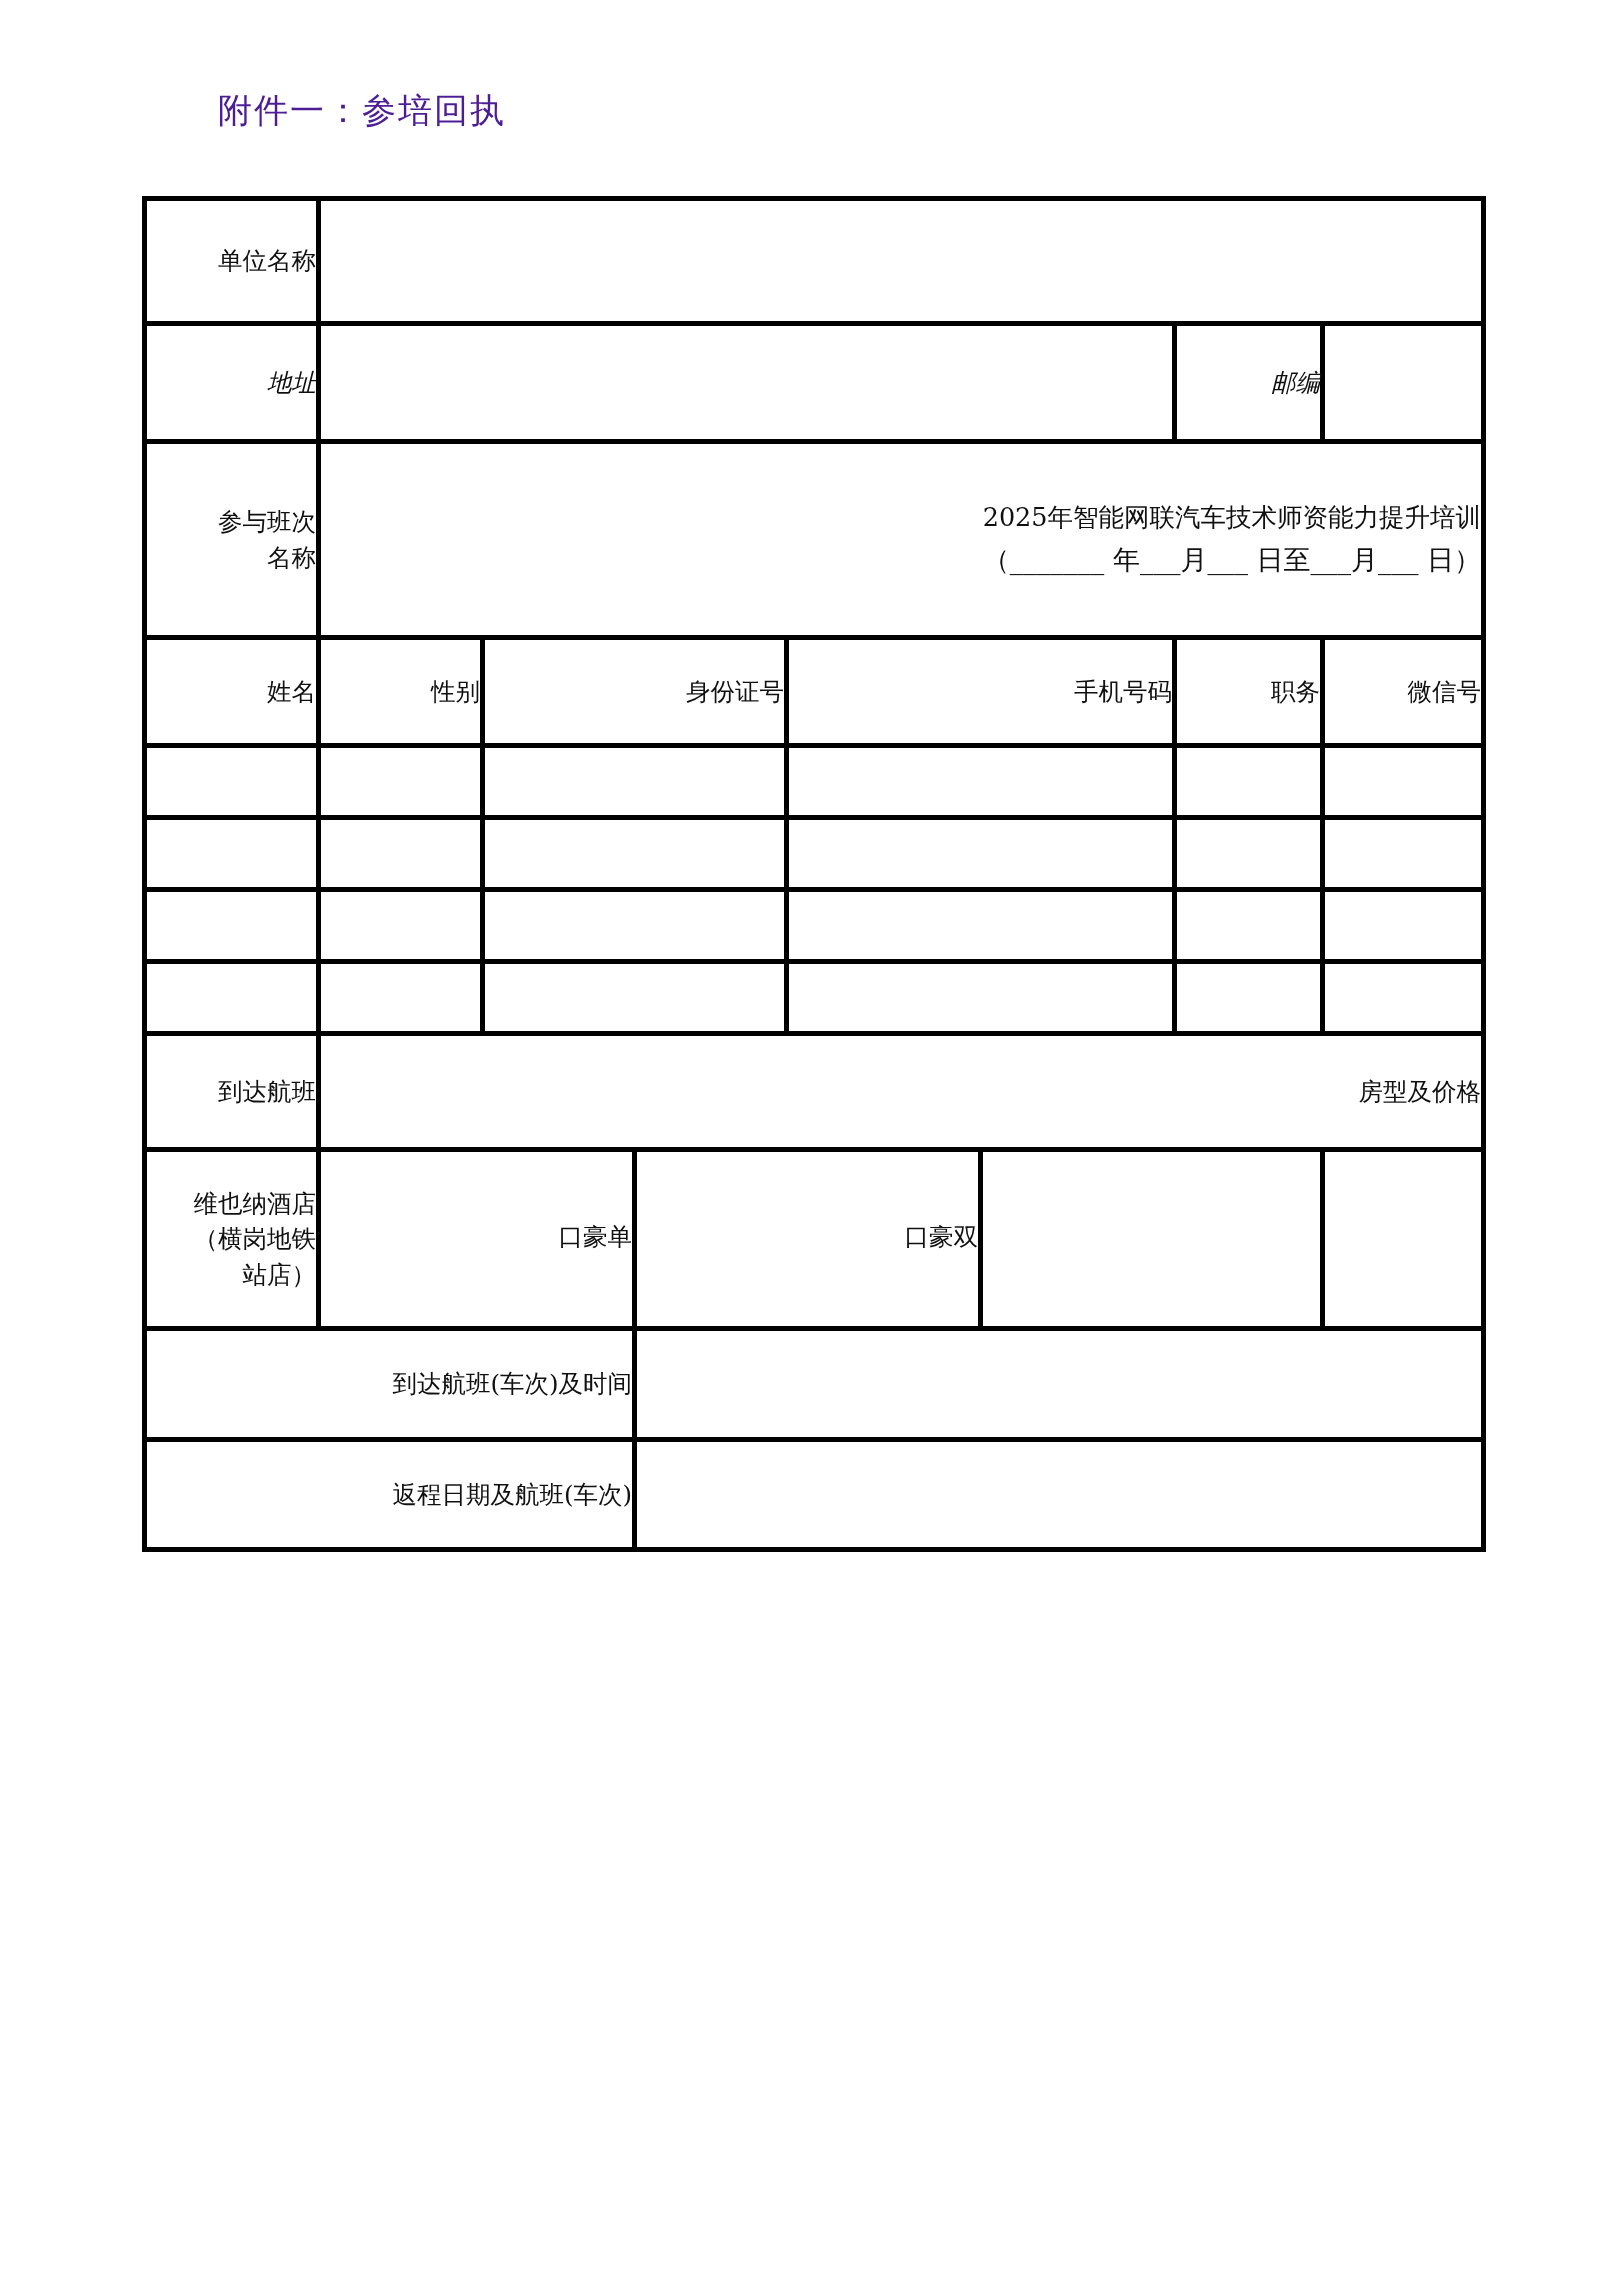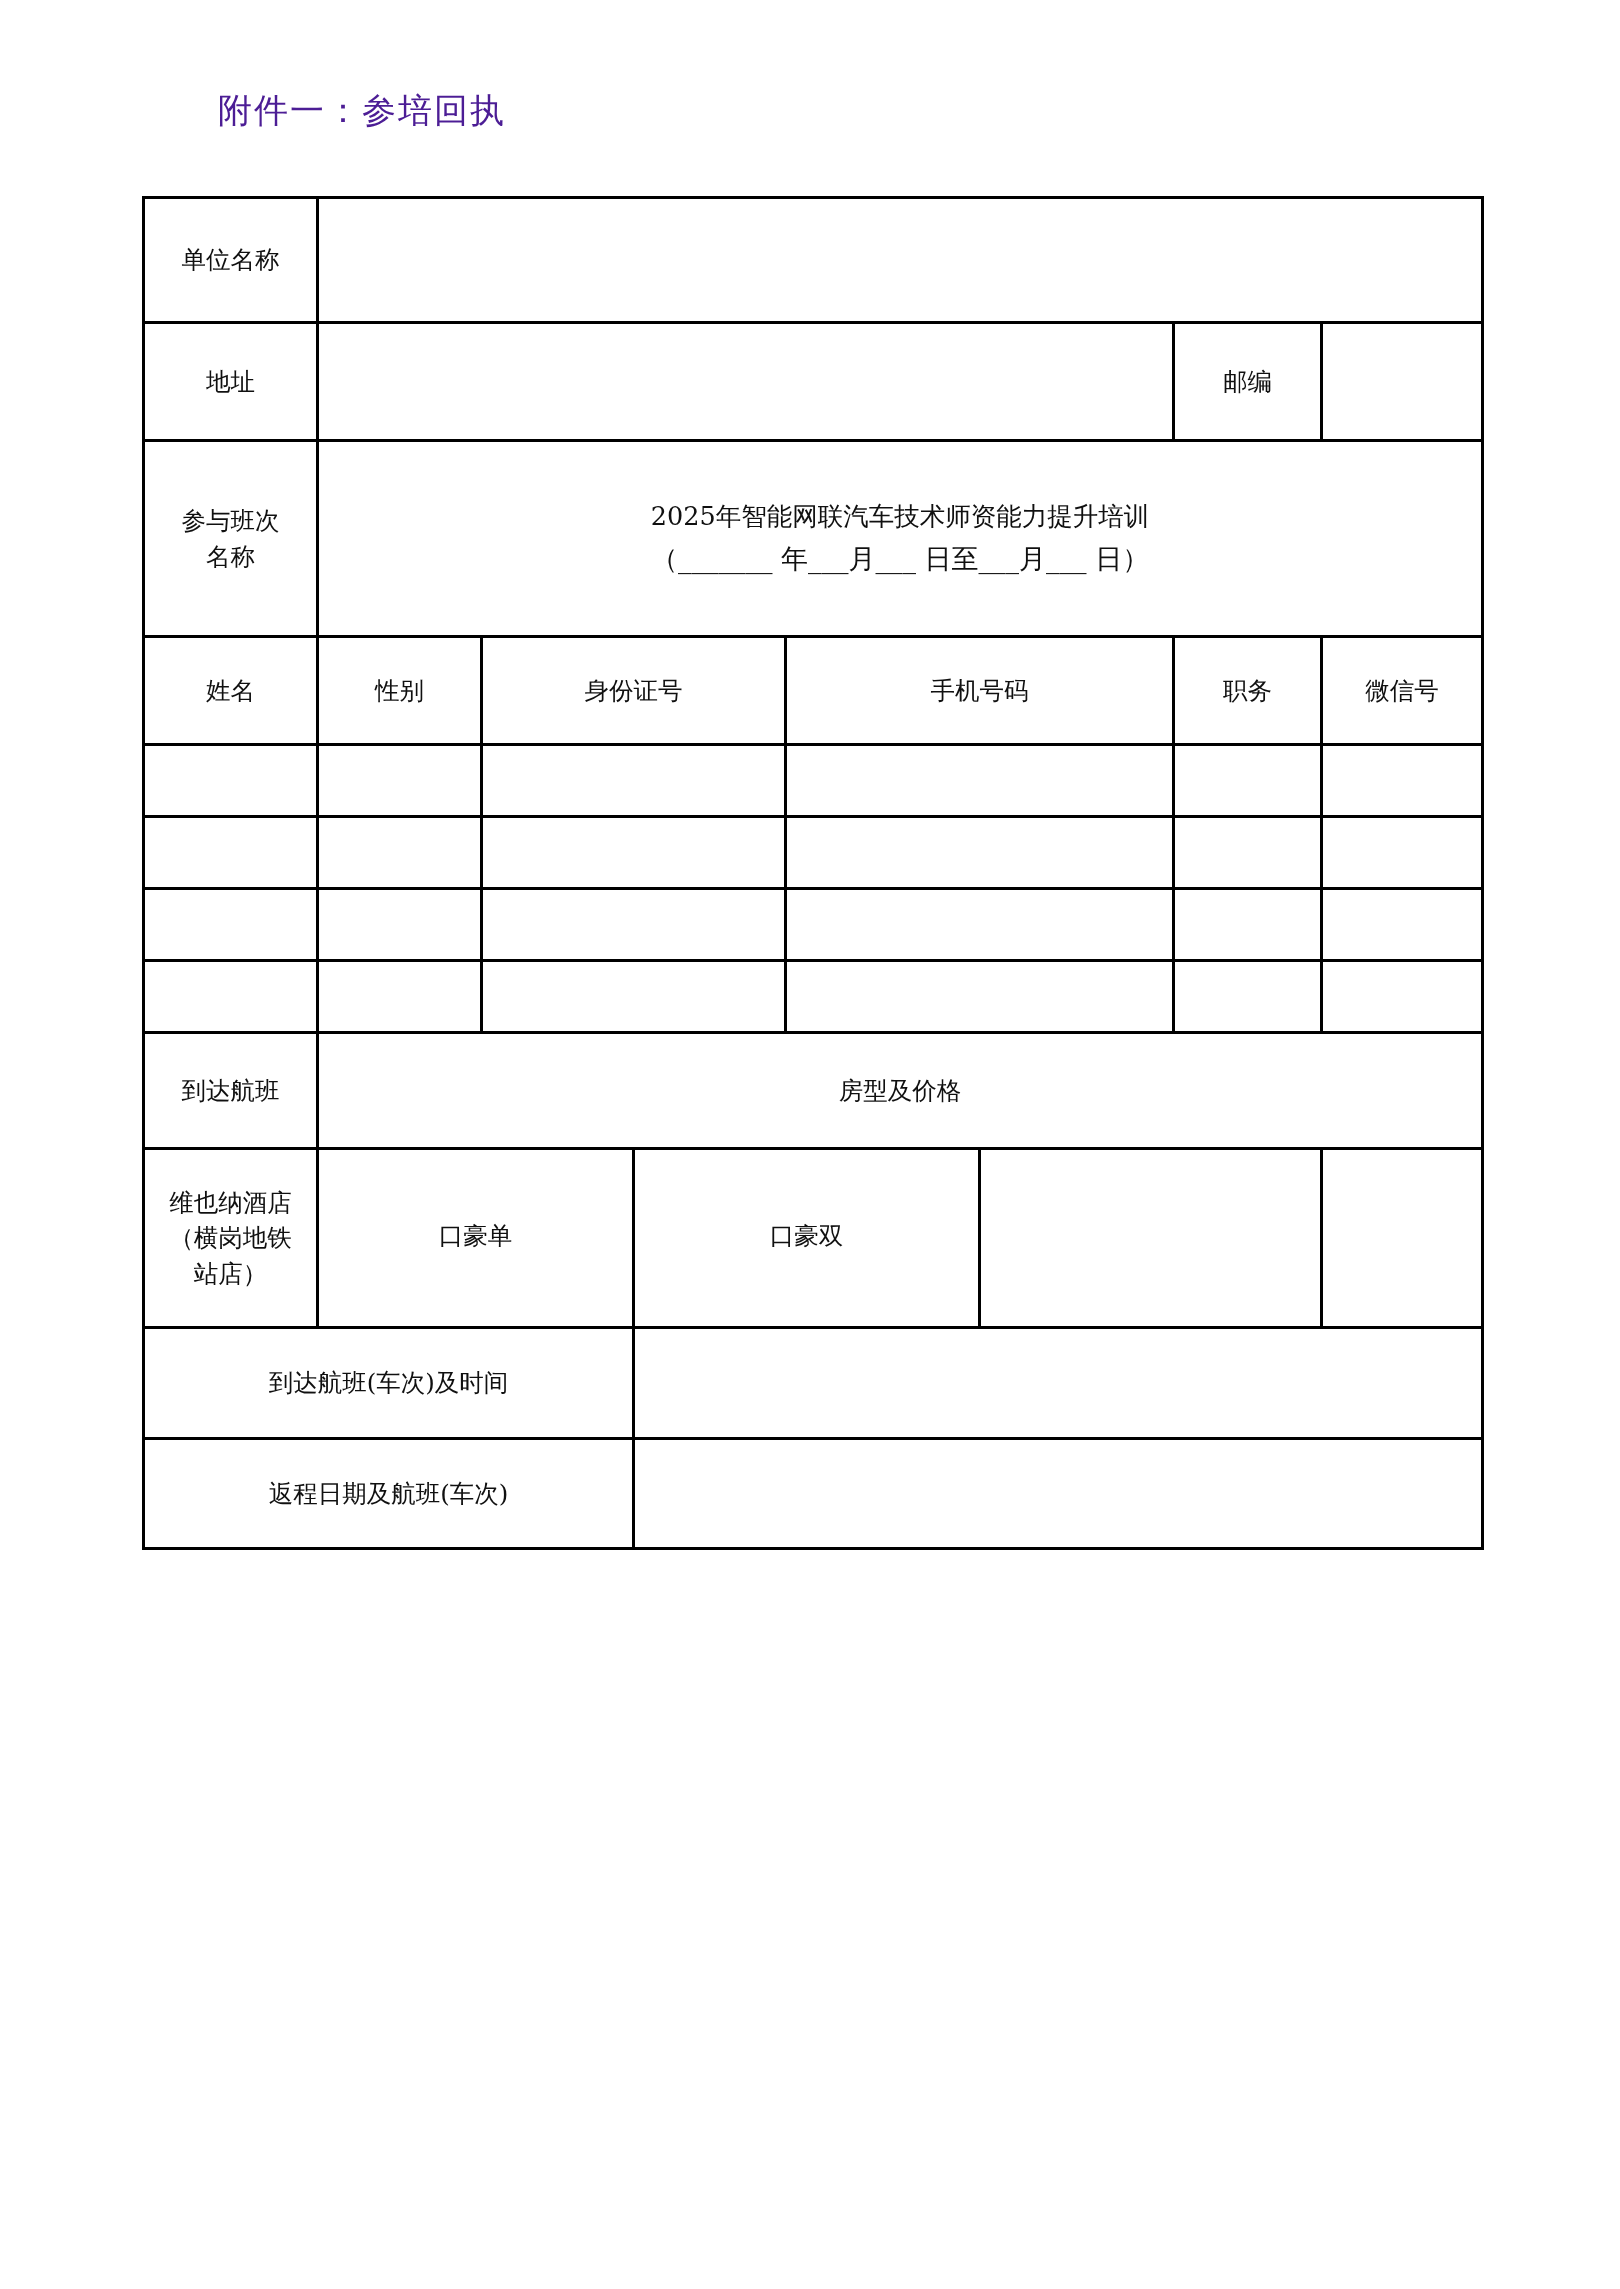--- a/index.html
+++ b/index.html
@@ -38,32 +38,32 @@
   table.receipt {
     position: absolute;
     left: 142px;
     top: 196px;
     width: 1339px;
     border-collapse: collapse;
     table-layout: fixed;
   }
 
   table.receipt td {
-    border: 3px solid #000000;
+    border: 5px solid #000000;
     padding: 0;
-    text-align: center;
+    text-align: right;
     vertical-align: middle;
     font-size: 24.5px;
     line-height: 1.45;
     color: #101010;
   }
 
   
   .r-unit        { height: 125px; }
-  .r-addr        { height: 118px; }
+  .r-addr        { height: 118px; font-style: italic; }
   .r-class       { height: 196px; }
   .r-head        { height: 108px; }
   .r-blank       { height: 72px; }
   .r-hotelhead   { height: 116px; }
   .r-hotel       { height: 179px; }
   .r-arrive      { height: 111px; }
   .r-return      { height: 110px; }
   .r-remark      { height: 283px; }
 
   .label-cell { font-size: 24.5px; }

